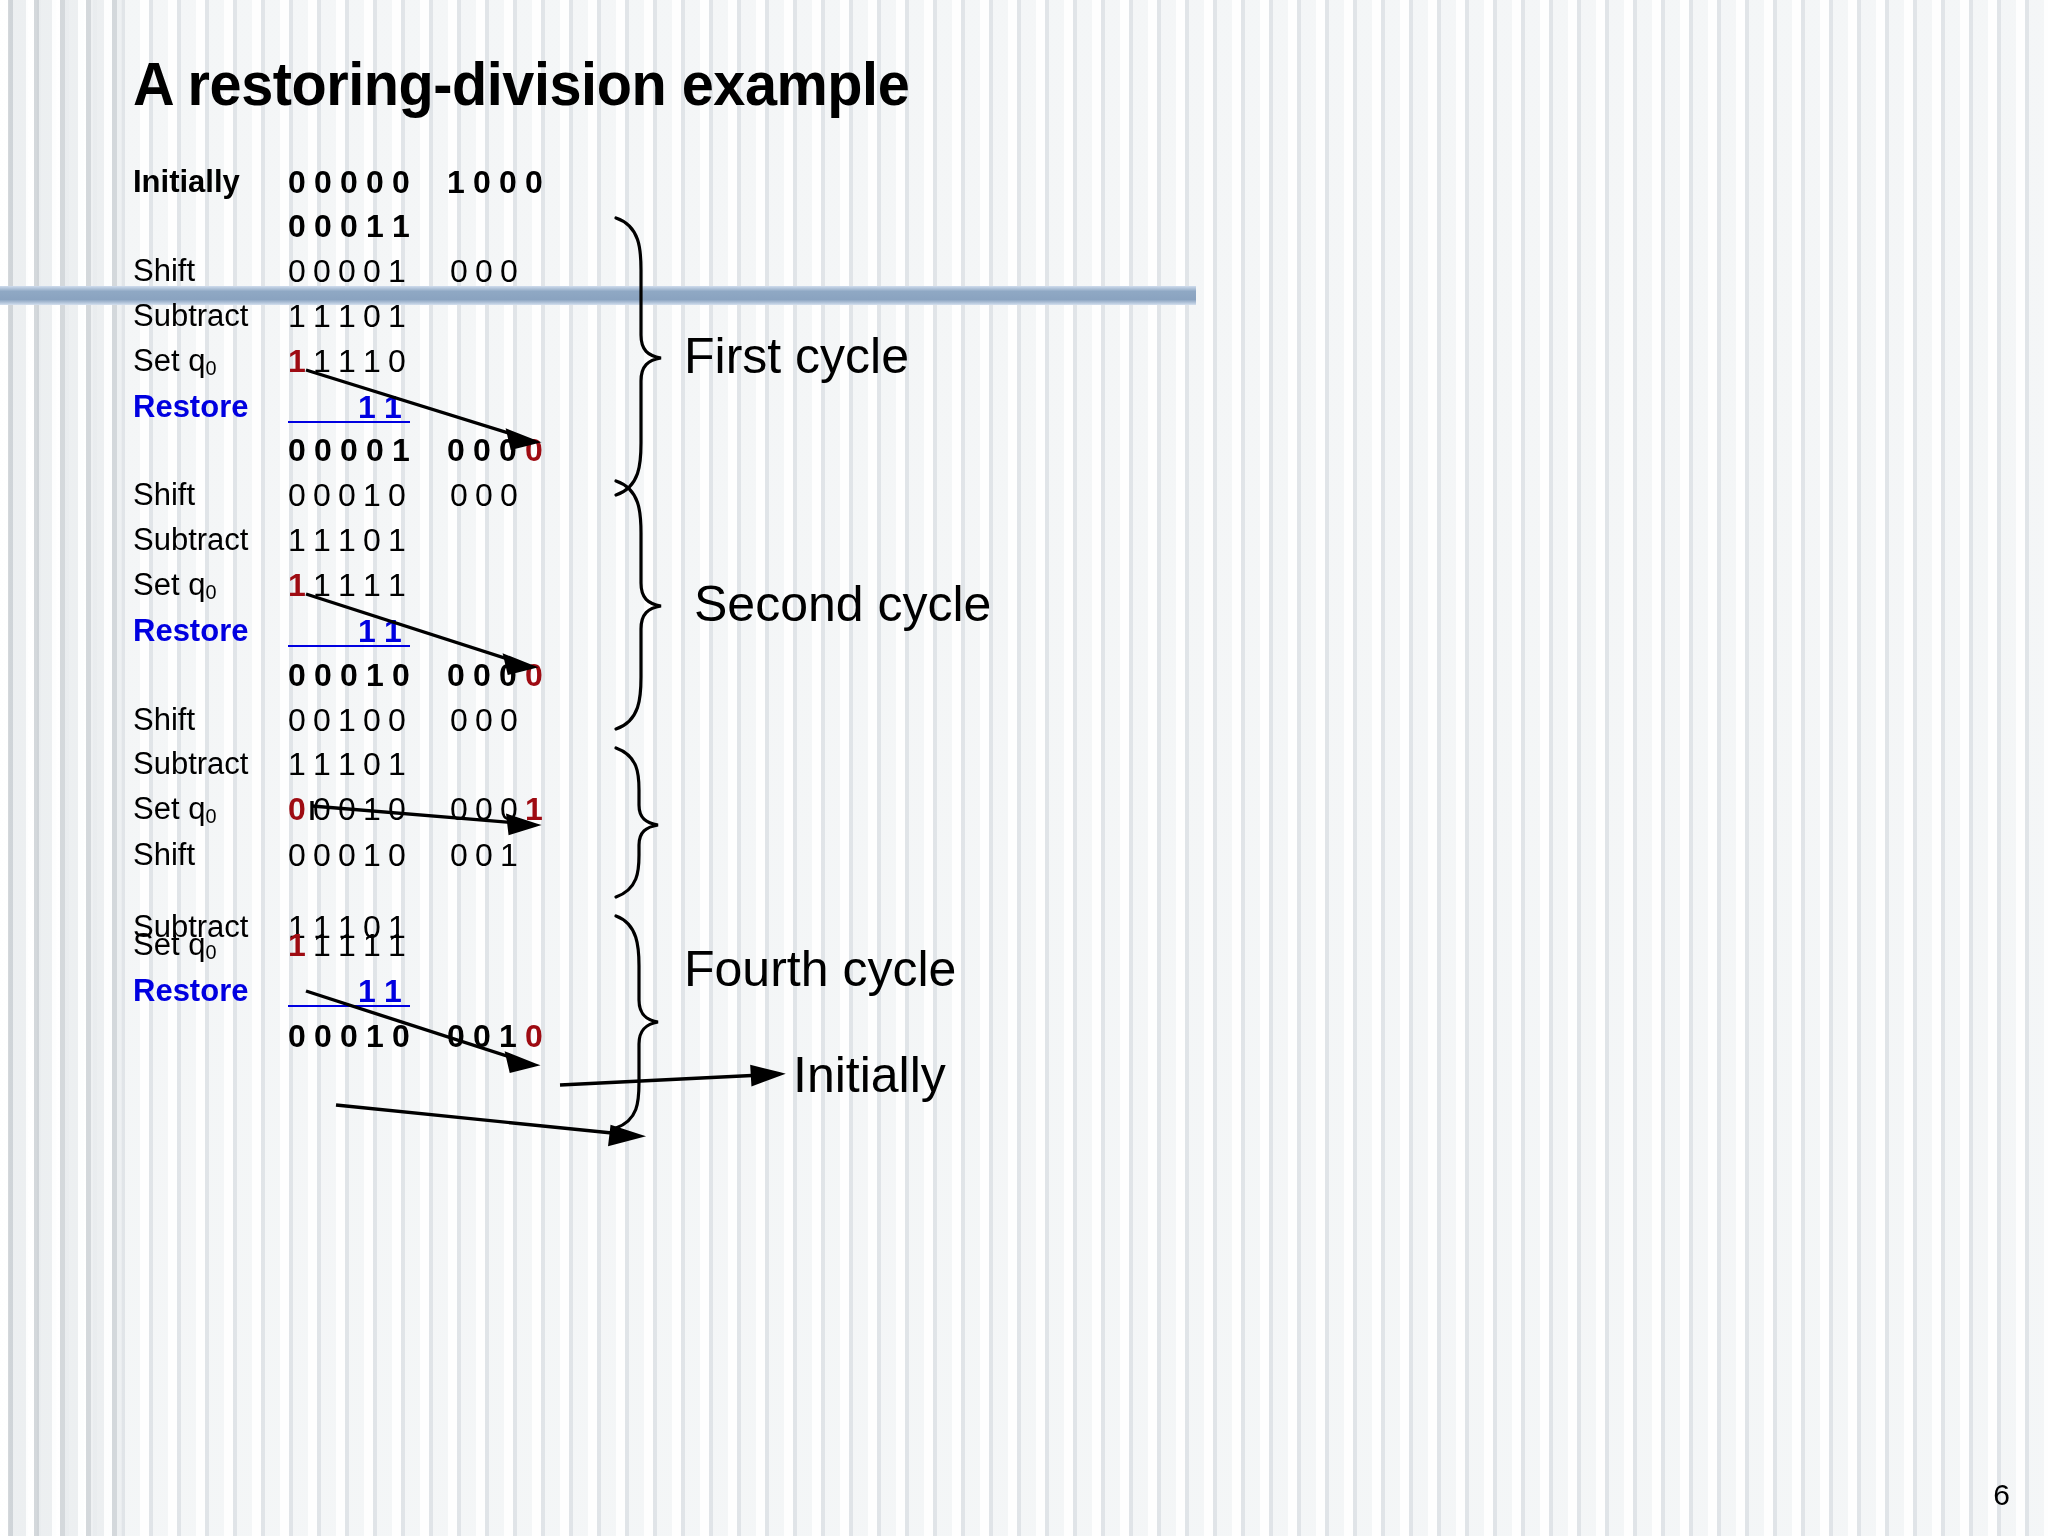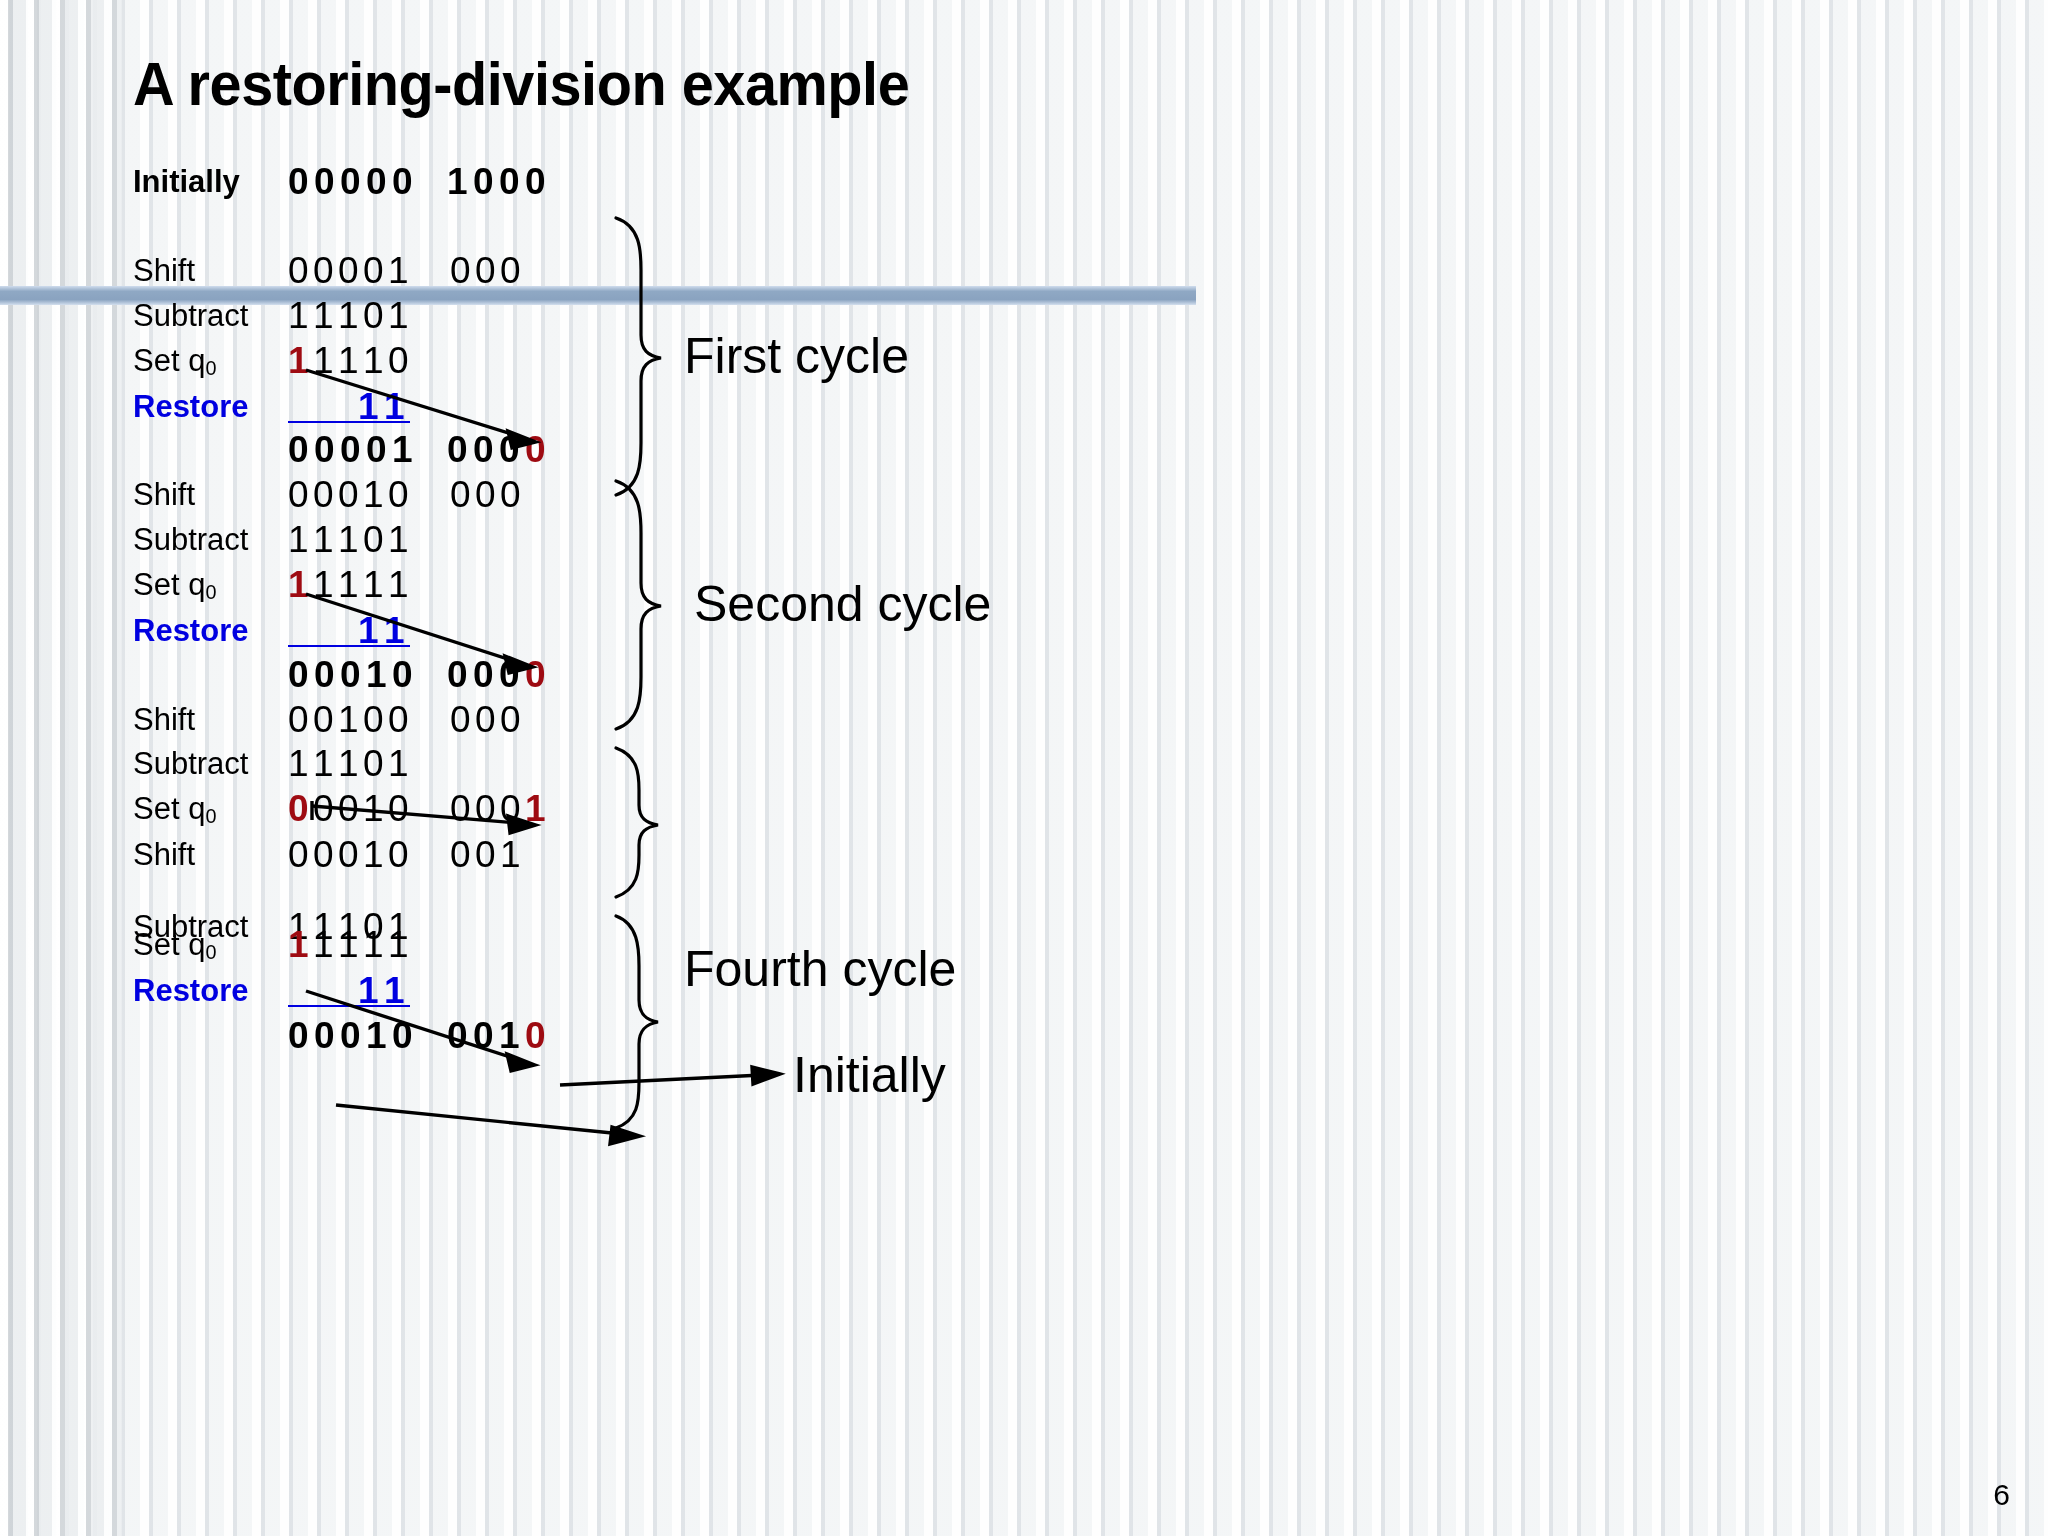--- a/index.html
+++ b/index.html
@@ -52,21 +52,21 @@
   #rows{position:absolute;left:0;top:0;width:2048px;height:1536px;text-decoration:underline;}
   .row{position:absolute;height:40px;white-space:nowrap;}
   .lbl{
     position:absolute;left:133px;
     font-size:31px;color:#000;line-height:40px;
   }
   .lbl.b{font-weight:bold;}
   .lbl.blue{color:#0000e0;font-weight:bold;}
   .bits{
     position:absolute;left:288px;
-    font-size:37px;color:#000;line-height:40px;
+    font-size:32px;color:#000;line-height:40px;
     letter-spacing:0px;
   }
   .bits.b{font-weight:bold;}
   .bits .d{display:inline-block;width:25px;text-align:left;}
   .bits.b .d{width:26px;}
   .red{color:#9e0b12;font-weight:bold;}
   .blue{color:#0000e0;font-weight:bold;}
   sub{font-size:0.64em;vertical-align:-0.22em;}
   .ruleline{
     position:absolute;left:288px;width:122px;height:2px;background:#0000e0;
@@ -91,20 +91,23 @@
   <div id="bluebar"></div>
 
   <div id="title">A restoring-division example</div>
 
   <div id="rows">
       <div class="row" style="top: 162px; left: 0px; width: 2048px;">
         <div class="lbl b">Initially</div>
         <div class="bits b" style="left: 288px;"><span class="d">0</span><span class="d">0</span><span class="d">0</span><span class="d">0</span><span class="d">0</span></div>
         <div class="bits b" style="left: 447px;"><span class="d">1</span><span class="d">0</span><span class="d">0</span><span class="d">0</span></div>
       </div>
+      <div class="row" style="top: 206px; left: 0px; width: 2048px;">
+        <div class="bits b" style="left: 288px;"><span class="d">0</span><span class="d">0</span><span class="d">0</span><span class="d">1</span><span class="d">1</span></div>
+      </div>
       <div class="row" style="top: 251px; left: 0px; width: 2048px;">
         <div class="lbl">Shift</div>
         <div class="bits" style="left: 288px;"><span class="d">0</span><span class="d">0</span><span class="d">0</span><span class="d">0</span><span class="d">1</span></div>
         <div class="bits" style="left: 450px;"><span class="d">0</span><span class="d">0</span><span class="d">0</span></div>
       </div>
       <div class="row" style="top: 296px; left: 0px; width: 2048px;">
         <div class="lbl">Subtract</div>
         <div class="bits" style="left: 288px;"><span class="d">1</span><span class="d">1</span><span class="d">1</span><span class="d">0</span><span class="d">1</span></div>
       </div>
       <div class="row" style="top: 341px; left: 0px; width: 2048px;">

